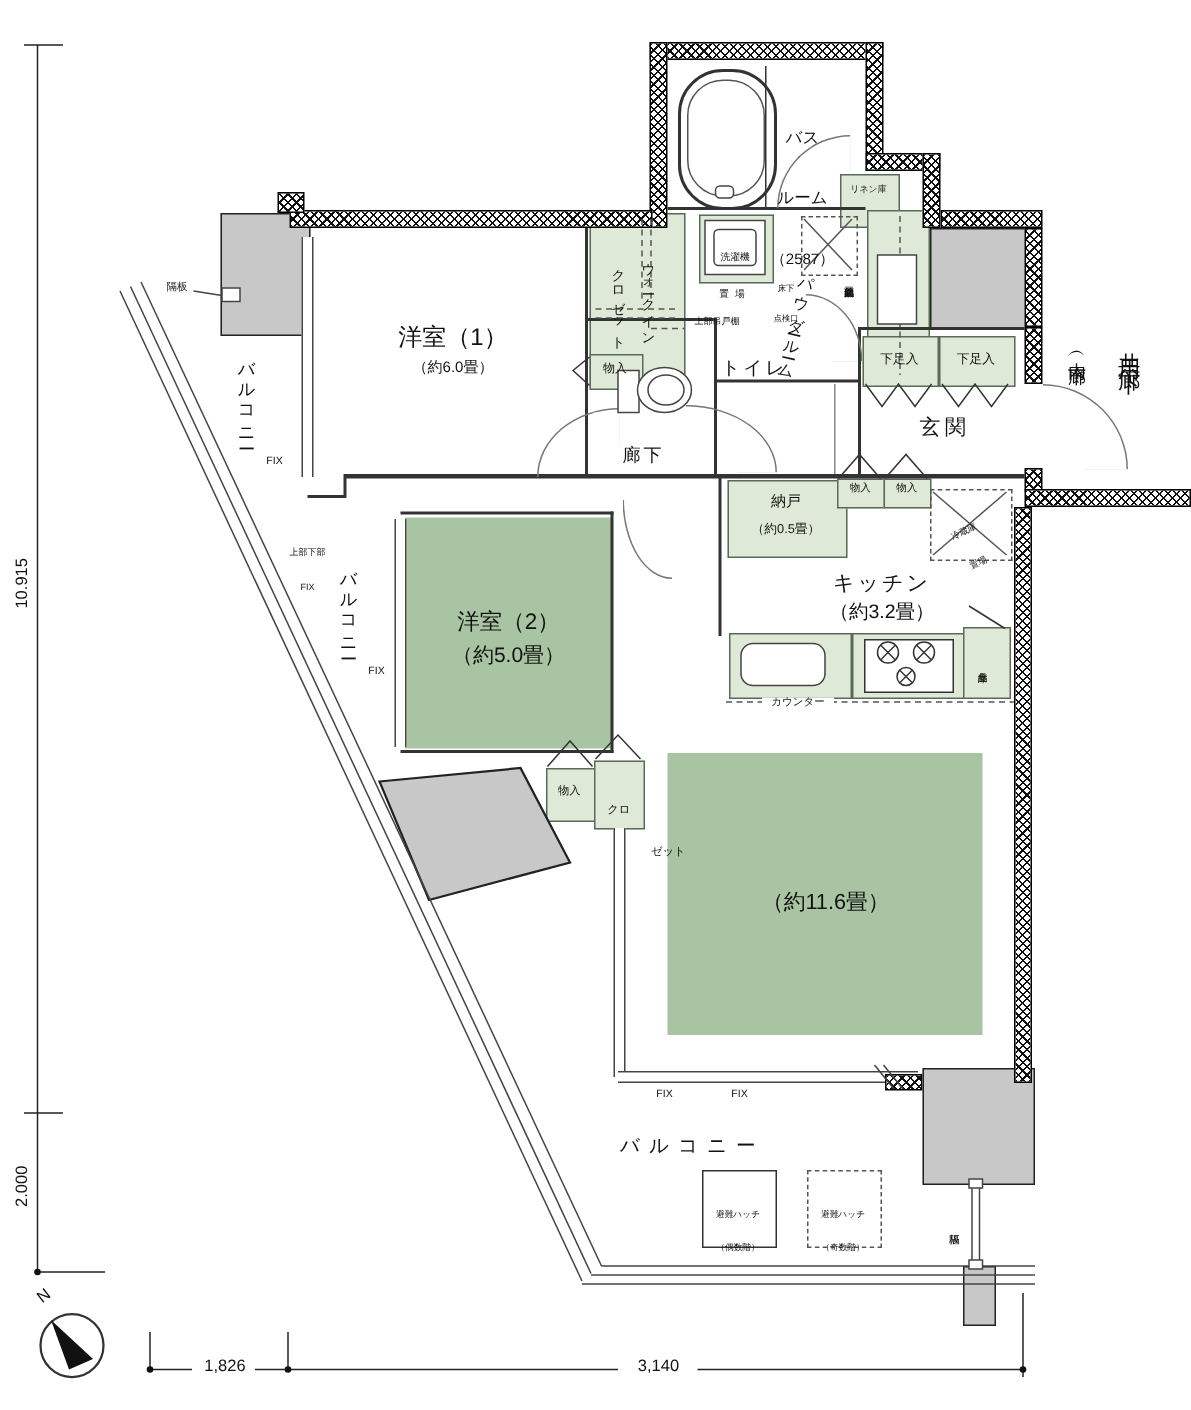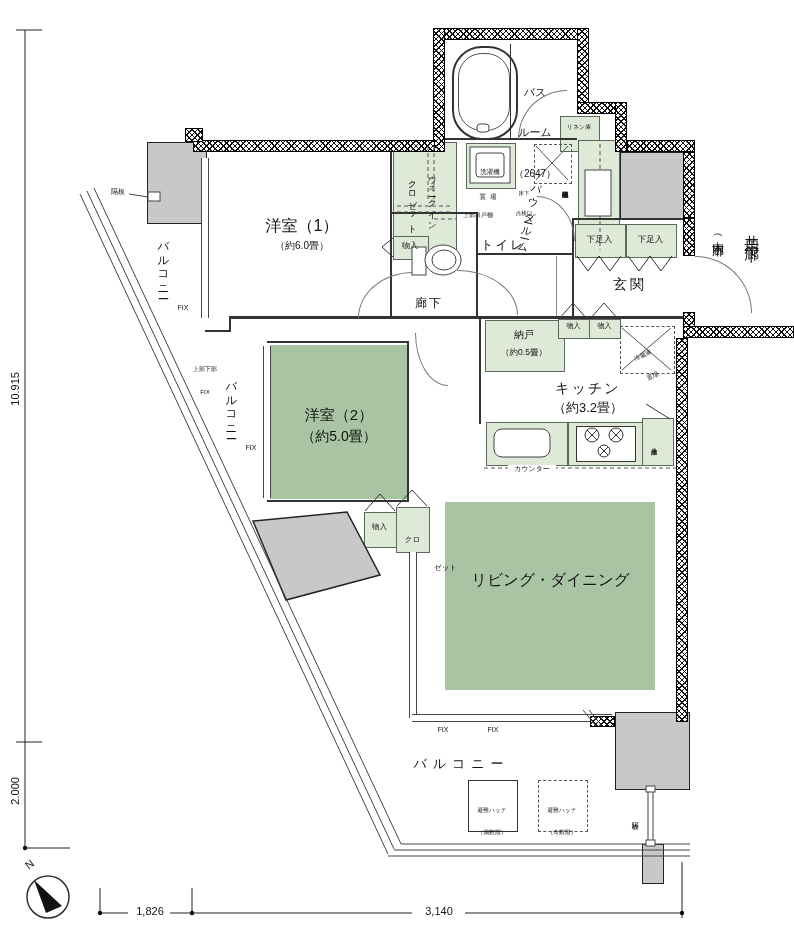--- a/index.html
+++ b/index.html
@@ -208,21 +208,21 @@
 
     <g>
       <circle cx="48" cy="897" r="21" stroke="#333" stroke-width="1.5" fill="none"></circle>
       <polygon points="34,880 62,906 46,913" fill="#111"></polygon>
     </g>
   </svg>
 
   <div class="lbl" style="left:498px;top:58px;width:74px;font-size:11px;">
     <span style="display:block;">バス</span>
     <span style="display:block;font-family:Liberation Mono, monospace;">ルーム</span>
-    <span style="display:block;font-size:10px;">（2647）</span>
+    <span style="display:block;font-size:10px;">（2587）</span>
   </div>
 
   <div class="lbl" style="left:222px;top:216px;width:160px;font-size:16px;">洋室（1）</div>
   <div class="lbl" style="left:222px;top:240px;width:160px;font-size:10px;">（約6.0畳）</div>
 
   <div class="lbl vert" style="left:426px;top:148px;height:100px;font-size:9px;letter-spacing:1px;">ウォークイン</div>
   <div class="lbl vert" style="left:406px;top:154px;height:95px;font-size:9px;letter-spacing:1px;">クロゼット</div>
 
   <div class="lbl" style="left:467px;top:152px;width:46px;font-size:6.5px;">
     <span style="display:block;">洗濯機</span>
@@ -268,21 +268,21 @@
 
   <div class="lbl" style="left:272px;top:406px;width:134px;font-size:15px;">洋室（2）</div>
   <div class="lbl" style="left:272px;top:428px;width:134px;font-size:14px;">（約5.0畳）</div>
 
   <div class="lbl" style="left:364px;top:522px;width:31px;font-size:7.5px;">物入</div>
   <div class="lbl" style="left:397px;top:516px;width:31px;font-size:7.5px;">
     <span style="display:block;">クロ</span>
     <span style="display:block;margin-left:37px;">ゼット</span>
   </div>
 
-  <div class="lbl" style="left:448px;top:570px;width:205px;font-size:15.5px;">リビング・ダイニング</div>
+  <div class="lbl" style="left:448px;top:593px;width:205px;font-size:14.5px;">（約11.6畳）</div>
 
   <div class="lbl vert" style="left:156px;top:218px;height:92px;font-size:11.5px;letter-spacing:2px;">バルコニー</div>
   <div class="lbl vert" style="left:224px;top:356px;height:96px;font-size:11.5px;letter-spacing:2px;">バルコニー</div>
   <div class="lbl" style="left:404px;top:756px;width:115px;font-size:13px;letter-spacing:6px;">バルコニー</div>
 
   <div class="lbl" style="left:469px;top:793px;width:46px;font-size:5.8px;">
     <span style="display:block;">避難ハッチ</span>
     <span style="display:block;">（偶数階）</span>
   </div>
   <div class="lbl" style="left:539px;top:793px;width:46px;font-size:5.8px;">

